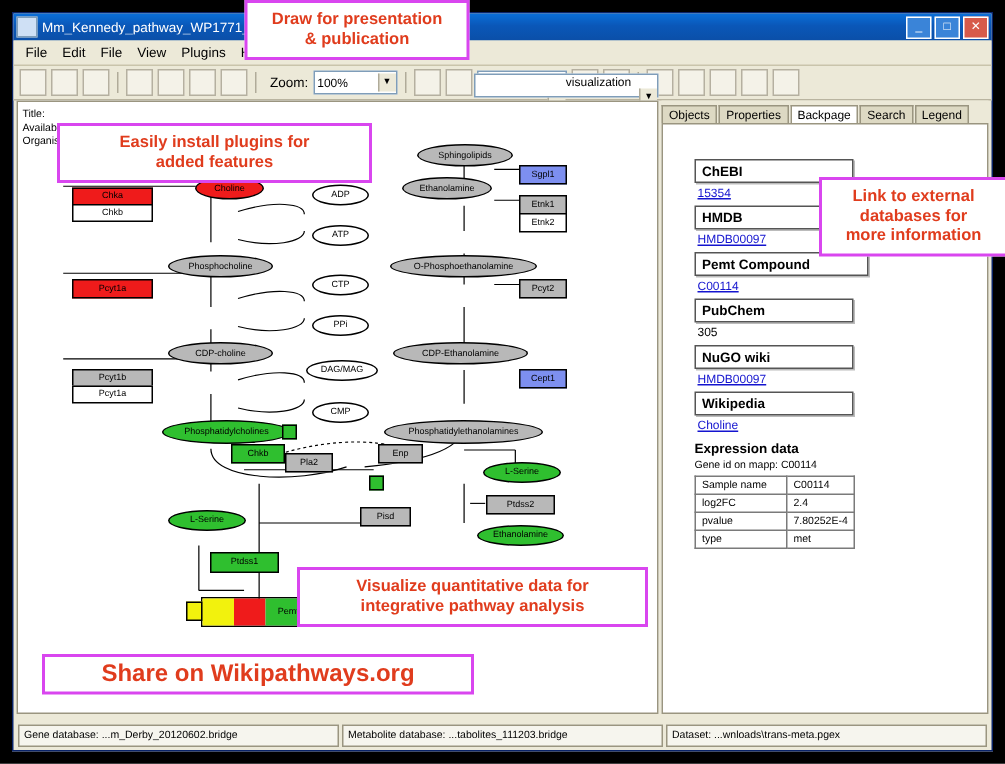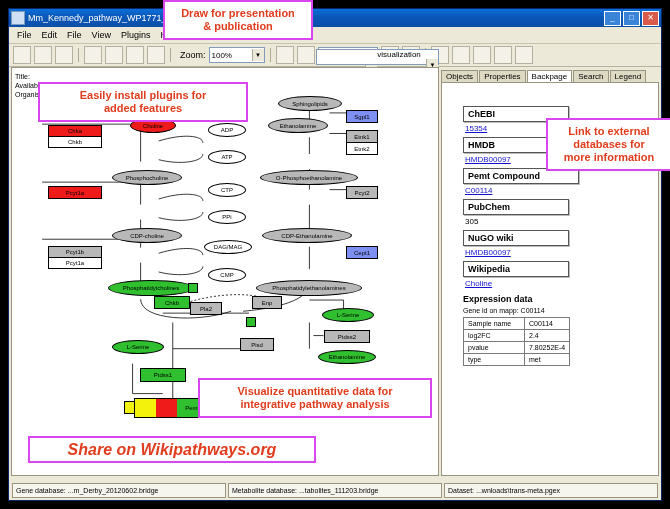--- a/index.html
+++ b/index.html
@@ -54,21 +54,21 @@
   .red{background:#ef1b1b;}
   .grey{background:#b8b8b8;}
   .blue{background:#7d8ff0;}
   .white{background:#fff;}
 
   svg.edges{position:absolute;left:0;top:0;width:100%;height:100%;}
 
   
   .callout{position:absolute;background:#fff;border:2px solid #d946ef;color:#e03c1d;
            font-weight:bold;text-align:center;font-size:11px;padding:5px 7px;line-height:13px;}
-  .callout.big{font-size:16px;font-style:italic;}
+  .callout.big{font-size:16px;}
 
   
   .tabs{display:flex;font-size:8px;height:15px;align-items:flex-end;}
   .tab{border:1px solid #9a9580;border-bottom:none;background:#ddd9c3;padding:1px 4px;margin-right:1px;}
   .tab.active{background:#fff;}
   .panelbody{flex:1;background:#fff;border:1px solid #9a9580;overflow:hidden;position:relative;padding:21px;}
 
   .field{border:1px solid #555;background:#fff;font-size:9px;font-weight:bold;padding:2px 4px;
          margin:2px 0 2px 0;width:96px;box-shadow:1px 1px 0 #bbb;}
   .link{color:#1414cf;text-decoration:underline;font-size:8px;margin:1px 0 4px 2px;display:block;}

